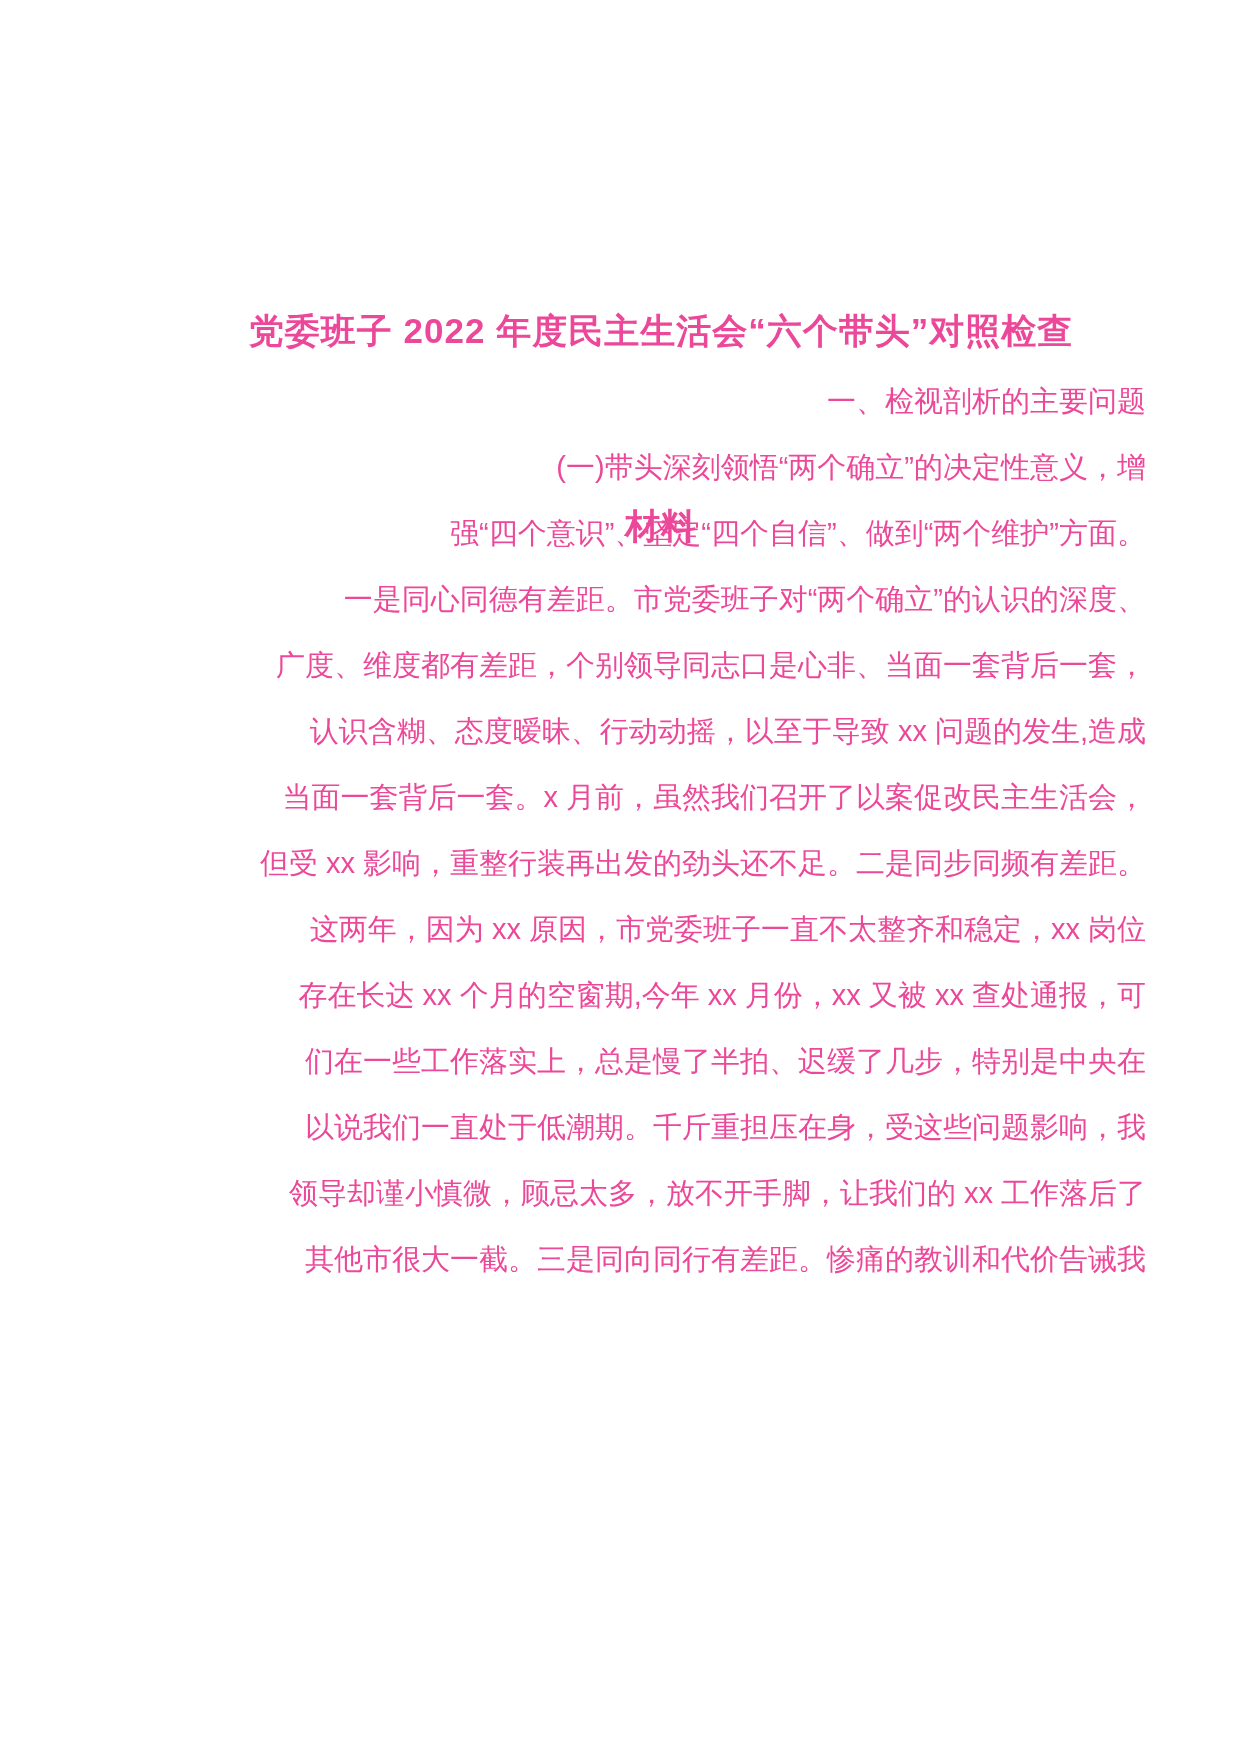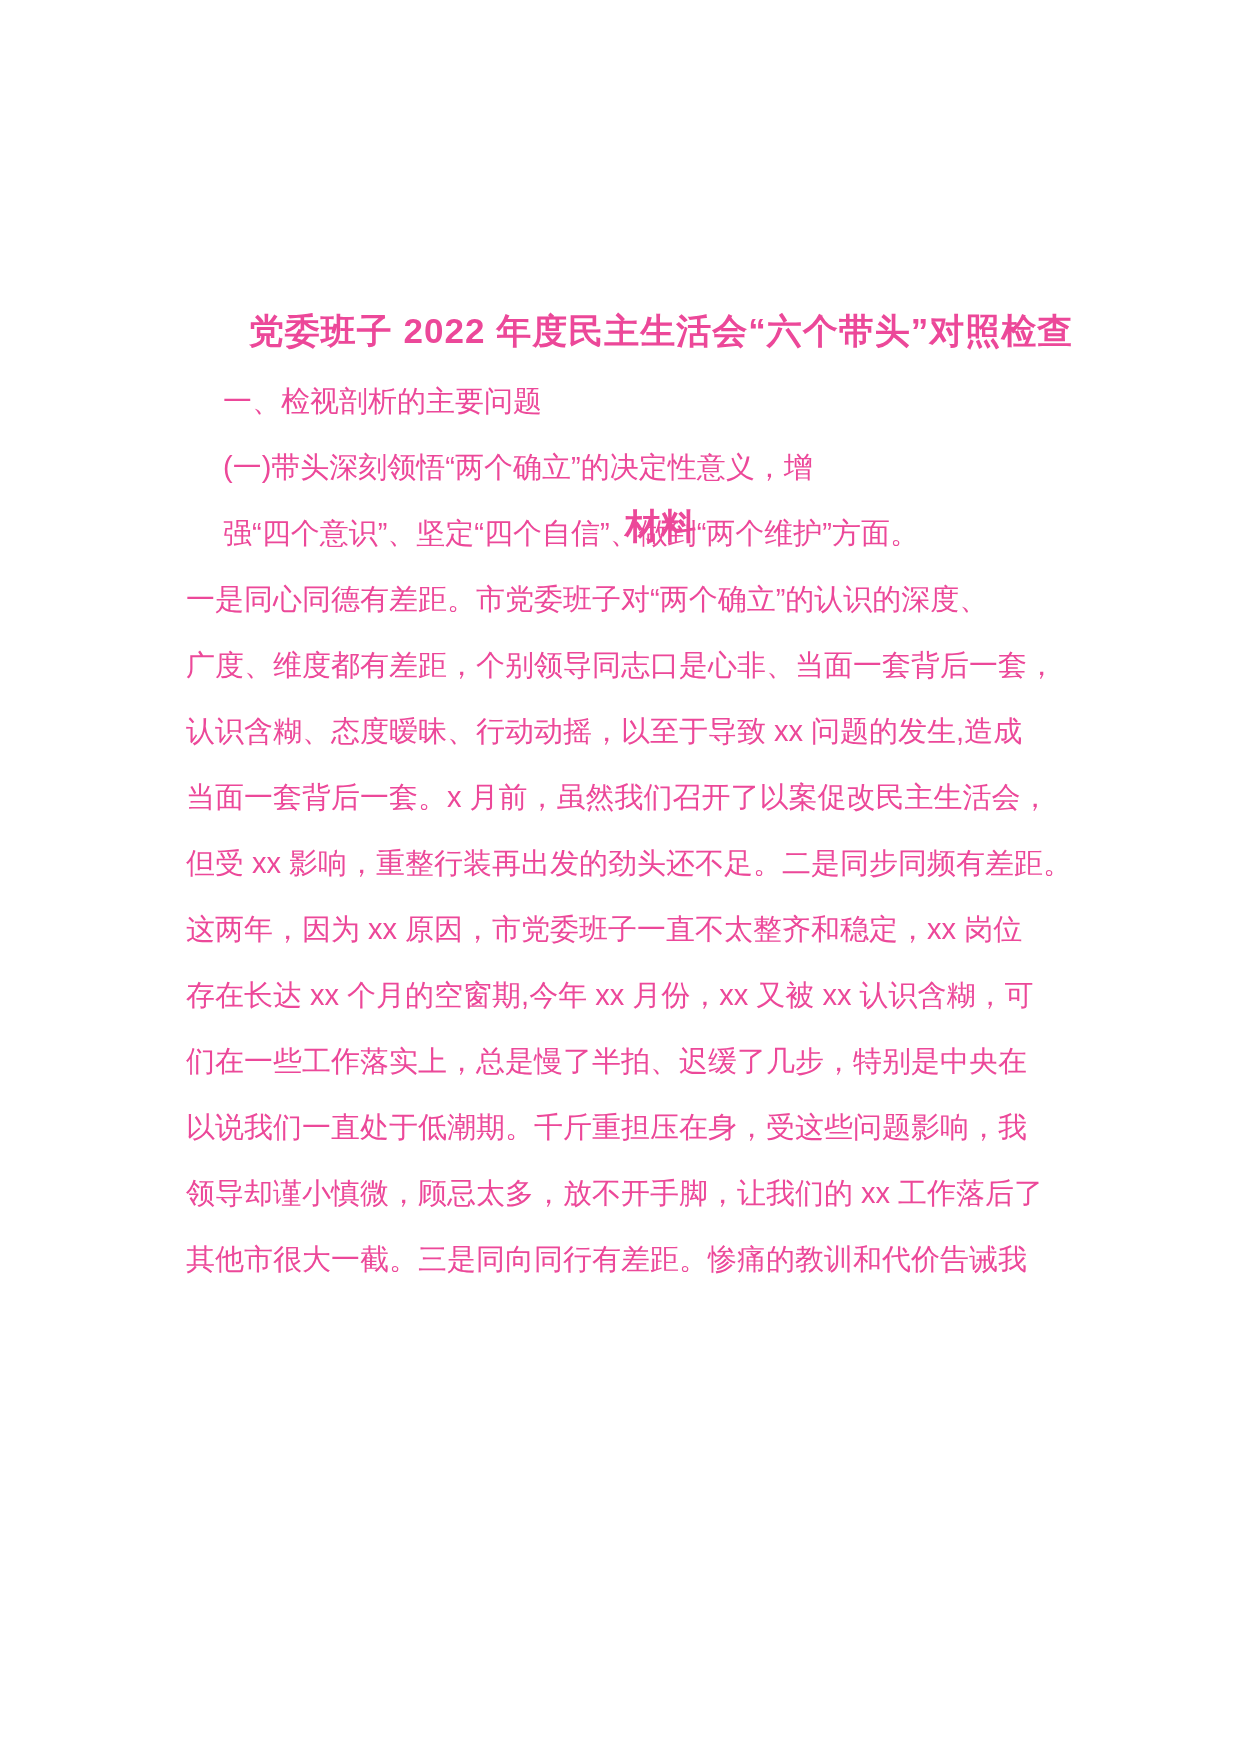--- a/index.html
+++ b/index.html
@@ -33,20 +33,21 @@
     left: 186px;
     width: 960px;
     font-size: 29px;
     font-weight: normal;
     line-height: 66px;
   }
   .line {
     white-space: pre;
     height: 66px;
     letter-spacing: 0px;
+    text-align: right;
   }
   .line.indent {
     padding-left: 37px;
   }
 </style>
 </head>
 <body>
 
 <div class="page">
   <div class="title-block">
@@ -56,19 +57,19 @@
   <div class="body-block">
       <div class="line indent">一、检视剖析的主要问题</div>
       <div class="line indent">(一)带头深刻领悟“两个确立”的决定性意义，增</div>
       <div class="line indent">强“四个意识”、坚定“四个自信”、做到“两个维护”方面。</div>
       <div class="line">一是同心同德有差距。市党委班子对“两个确立”的认识的深度、</div>
       <div class="line">广度、维度都有差距，个别领导同志口是心非、当面一套背后一套，</div>
       <div class="line">认识含糊、态度暧昧、行动动摇，以至于导致 xx 问题的发生,造成</div>
       <div class="line">当面一套背后一套。x 月前，虽然我们召开了以案促改民主生活会，</div>
       <div class="line">但受 xx 影响，重整行装再出发的劲头还不足。二是同步同频有差距。</div>
       <div class="line">这两年，因为 xx 原因，市党委班子一直不太整齐和稳定，xx 岗位</div>
-      <div class="line">存在长达 xx 个月的空窗期,今年 xx 月份，xx 又被 xx 认识含糊，可</div>
+      <div class="line">存在长达 xx 个月的空窗期,今年 xx 月份，xx 又被 xx 查处通报，可</div>
       <div class="line">们在一些工作落实上，总是慢了半拍、迟缓了几步，特别是中央在</div>
       <div class="line">以说我们一直处于低潮期。千斤重担压在身，受这些问题影响，我</div>
       <div class="line">领导却谨小慎微，顾忌太多，放不开手脚，让我们的 xx 工作落后了</div>
       <div class="line">其他市很大一截。三是同向同行有差距。惨痛的教训和代价告诫我</div>
     </div>
 </div>
 
 </body></html>

